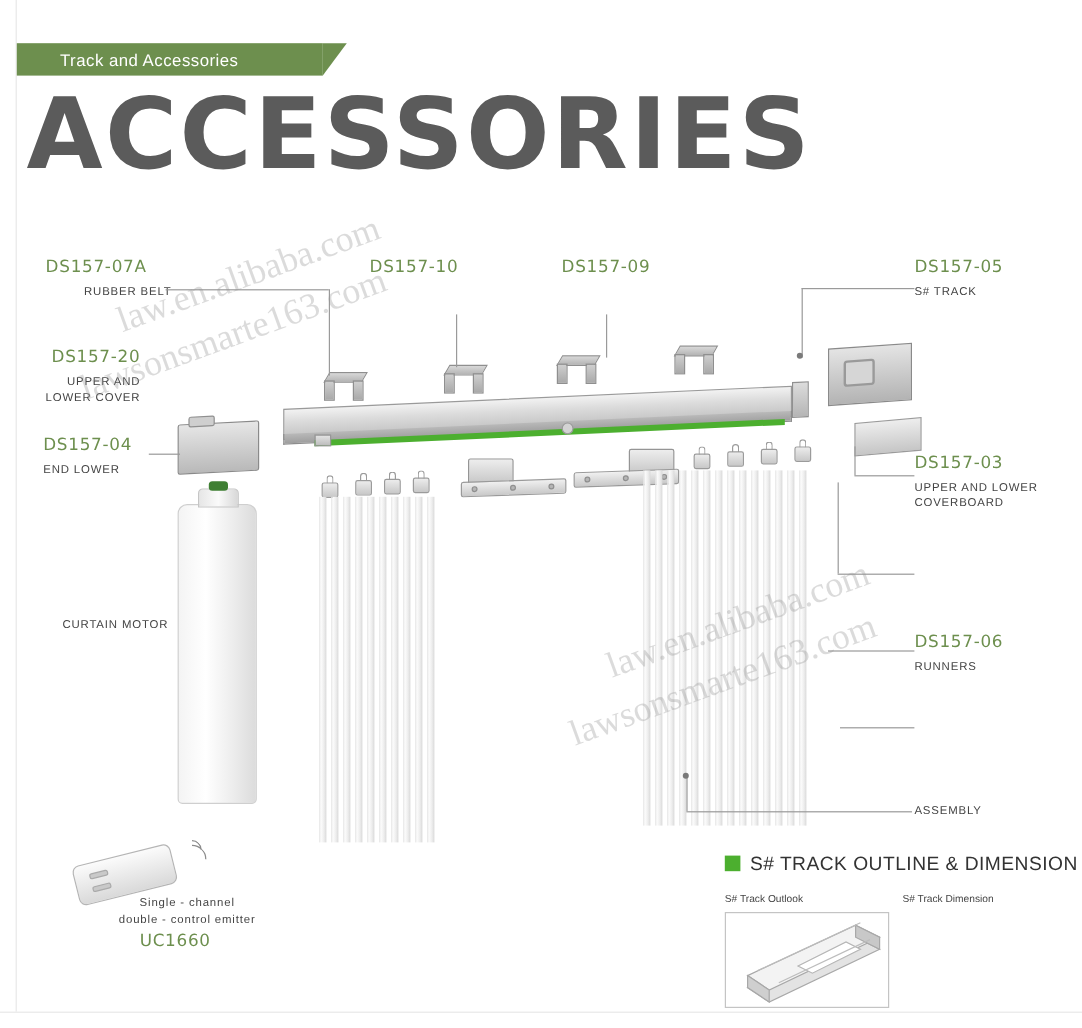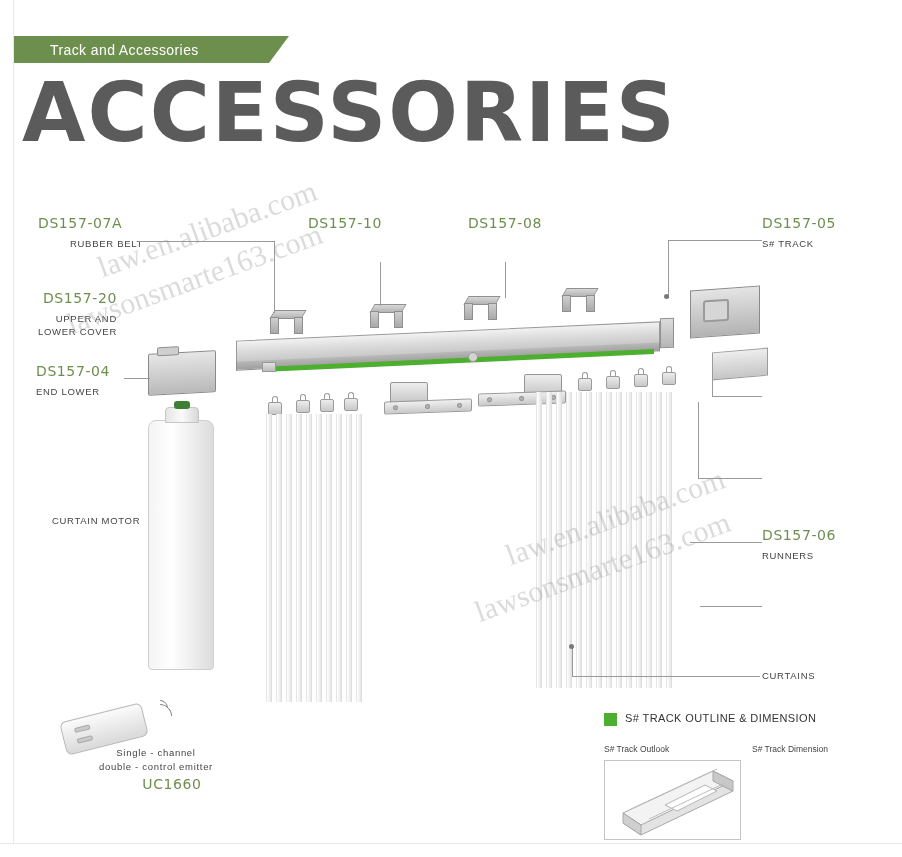--- a/index.html
+++ b/index.html
@@ -176,21 +176,21 @@
     border: 1px solid #b5b5b5; border-radius: 6px;
     transform: rotate(-14deg);
   }
   #remote .btn { position: absolute; width: 16px; height: 5px; border-radius: 2px; background: #c9c9c9; border: 1px solid #aaa; }
   .wave { position: absolute; border: 1.6px solid #8b8b8b; border-radius: 50%; border-color: #8b8b8b transparent transparent transparent; }
   
   #legend-swatch {
     position: absolute; left: 604px; top: 713px; width: 13px; height: 13px; background: #4caf2f;
   }
   #legend-title {
-    position: absolute; left: 625px; top: 712px; font-size: 11px; color: #333; letter-spacing: .4px;
+    position: absolute; left: 625px; top: 712px; font-size: 16px; color: #333; letter-spacing: .4px;
   }
   #outlook-box {
     position: absolute; left: 604px; top: 760px; width: 137px; height: 80px;
     border: 1px solid #c4c4c4; background: #fff;
   }
   #outlook-cap { position: absolute; left: 604px; top: 744px; font-size: 8.5px; color: #444; }
   #dim-cap { position: absolute; left: 752px; top: 744px; font-size: 8.5px; color: #444; }
   #dim-box { position: absolute; left: 752px; top: 762px; width: 110px; height: 78px; }
   .dimtxt { position: absolute; font-size: 8px; color: #2b5fd0; font-family: "DejaVu Sans", sans-serif; }
   
@@ -332,36 +332,36 @@
   </div>
 
   <div id="remote">
     <div class="btn" style="left:12px; top:8px;"></div>
     <div class="btn" style="left:12px; top:19px;"></div>
   </div>
   <div class="wave" style="left:152px; top:700px; width:16px; height:16px; transform:rotate(45deg);"></div>
   <div class="wave" style="left:148px; top:704px; width:24px; height:24px; transform:rotate(45deg);"></div>
   <div class="lbl desc center" style="left:60px; top:746px; width:192px;">Single - channel</div>
   <div class="lbl desc center" style="left:60px; top:760px; width:192px;">double - control emitter</div>
-  <div class="lbl code center" style="left:76px; top:776px; width:192px;">UC1660</div>
+  <div class="lbl code center" style="left:50px; top:776px; width:192px;">UC1660</div>
 
   <div class="lbl" style="left:38px; top:215px;">
     <div class="code">DS157-07A</div>
     <div class="desc" style="margin-top:6px;padding-left:32px;">RUBBER BELT</div>
   </div>
   <div class="ln hline" style="left:138px; top:241px; width:136px;"></div>
   <div class="ln vline" style="left:274px; top:241px; height:72px;"></div>
 
   <div class="lbl center" style="left:270px; top:215px; width:150px;">
     <div class="code">DS157-10</div>
   </div>
   <div class="ln vline" style="left:380px; top:262px; height:44px;"></div>
 
   <div class="lbl center" style="left:430px; top:215px; width:150px;">
-    <div class="code">DS157-08</div>
+    <div class="code">DS157-09</div>
   </div>
   <div class="ln vline" style="left:505px; top:262px; height:36px;"></div>
 
   <div class="lbl" style="left:762px; top:215px;">
     <div class="code">DS157-05</div>
     <div class="desc" style="margin-top:6px;">S# TRACK</div>
   </div>
   <div class="ln hline" style="left:668px; top:240px; width:94px;"></div>
   <div class="ln vline" style="left:668px; top:240px; height:58px;"></div>
   <div class="dot" style="left:664px; top:294px;"></div>
@@ -371,36 +371,41 @@
     <div class="desc" style="margin-top:6px;">UPPER AND
 LOWER COVER</div>
   </div>
 
   <div class="lbl" style="left:36px; top:363px;">
     <div class="code">DS157-04</div>
     <div class="desc" style="margin-top:6px;">END LOWER</div>
   </div>
   <div class="ln hline" style="left:124px; top:378px; width:26px;"></div>
 
+  <div class="lbl" style="left:762px; top:378px;">
+    <div class="code">DS157-03</div>
+    <div class="desc" style="margin-top:6px;">UPPER AND LOWER
+COVERBOARD</div>
+  </div>
   <div class="ln hline" style="left:712px; top:396px; width:50px;"></div>
   <div class="ln vline" style="left:712px; top:372px; height:24px;"></div>
 
   <div class="ln hline" style="left:698px; top:478px; width:64px;"></div>
   <div class="ln vline" style="left:698px; top:402px; height:76px;"></div>
 
   <div class="lbl" style="left:762px; top:527px;">
     <div class="code">DS157-06</div>
     <div class="desc" style="margin-top:6px;">RUNNERS</div>
   </div>
   <div class="ln hline" style="left:690px; top:542px; width:72px;"></div>
 
   <div class="ln hline" style="left:700px; top:606px; width:62px;"></div>
 
   <div class="lbl" style="left:762px; top:669px;">
-    <div class="desc">CURTAINS</div>
+    <div class="desc">ASSEMBLY</div>
   </div>
   <div class="ln hline" style="left:572px; top:676px; width:188px;"></div>
   <div class="ln vline" style="left:572px; top:648px; height:28px;"></div>
   <div class="dot" style="left:569px; top:644px;"></div>
 
   <div class="lbl" style="left:52px; top:514px;">
     <div class="desc">CURTAIN MOTOR</div>
   </div>
 
   <div id="legend-swatch"></div>

